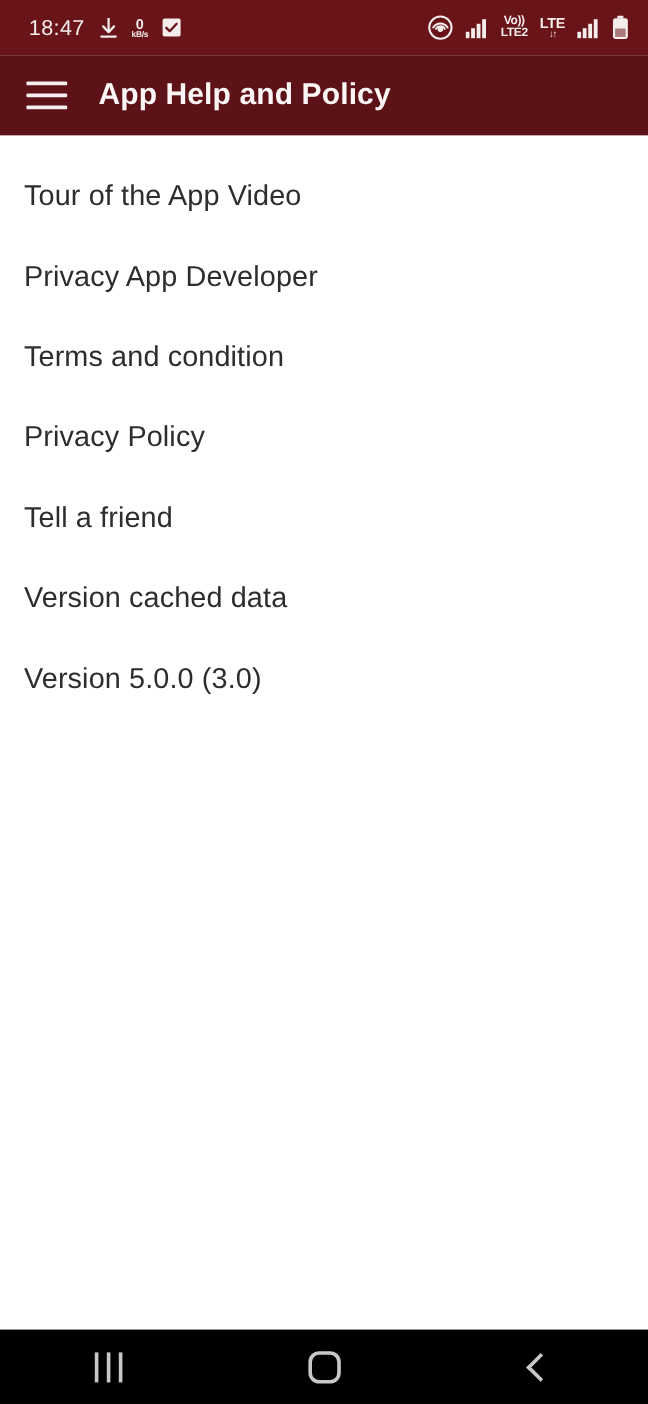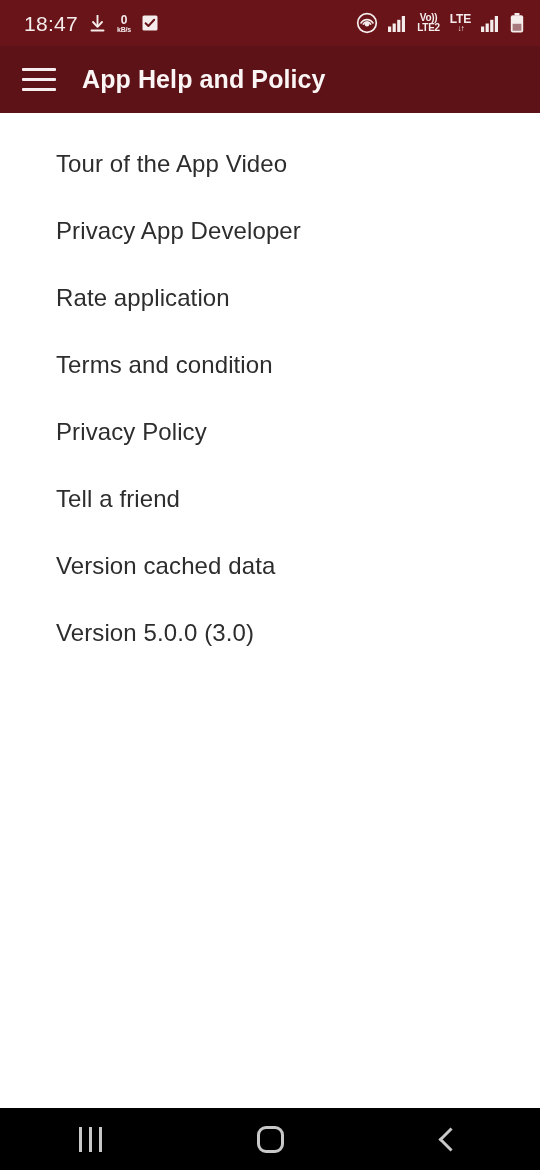--- a/index.html
+++ b/index.html
@@ -21,21 +21,21 @@
     height:46px;
     background:#691419;
     display:flex; align-items:center;
     padding:0 16px 0 24px;
     flex:0 0 auto;
     color:#f2e8e8;
   }
   .sb-left { display:flex; align-items:center; gap:11px; }
   .sb-right { display:flex; align-items:center; gap:10px; margin-left:auto; }
   .sb-clock {
-    font-size:21px; font-weight:400; letter-spacing:0.3px;
+    font-size:18px; font-weight:400; letter-spacing:0.3px;
     color:#f5ecec; line-height:1;text-align:center;
   }
   .sb-icon { display:block; }
 
   .netspeed {
     display:flex; flex-direction:column; align-items:center;
     line-height:1; color:#f5ecec;
   }
   .netspeed .n { font-size:12px; font-weight:700; }
   .netspeed .u { font-size:7px; font-weight:700; letter-spacing:-0.2px; }
@@ -85,21 +85,21 @@
     overflow:hidden;
   }
   .list-item {
     height:67px;
     display:flex; align-items:center;
     padding-left:20px;
     cursor:pointer;
   }
   .list-item .label {
     font-size:24px; font-weight:400;
-    color:#2d2d2d; letter-spacing:0.1px;margin-left:36px;
+    color:#2d2d2d; letter-spacing:0.1px;
   }
 
   
   .nav-bar {
     height:62px;
     background:#000000;
     display:flex; align-items:center;
     flex:0 0 auto;
   }
   .nav-btn {
@@ -201,23 +201,20 @@
   </div>
 
   <div class="content">
     <div class="list-item">
       <span class="label">Tour of the App Video</span>
     </div>
     <div class="list-item">
       <span class="label">Privacy App Developer</span>
     </div>
     <div class="list-item">
-      <span class="label">Rate application</span>
-    </div>
-    <div class="list-item">
       <span class="label">Terms and condition</span>
     </div>
     <div class="list-item">
       <span class="label">Privacy Policy</span>
     </div>
     <div class="list-item">
       <span class="label">Tell a friend</span>
     </div>
     <div class="list-item">
       <span class="label">Version cached data</span>

